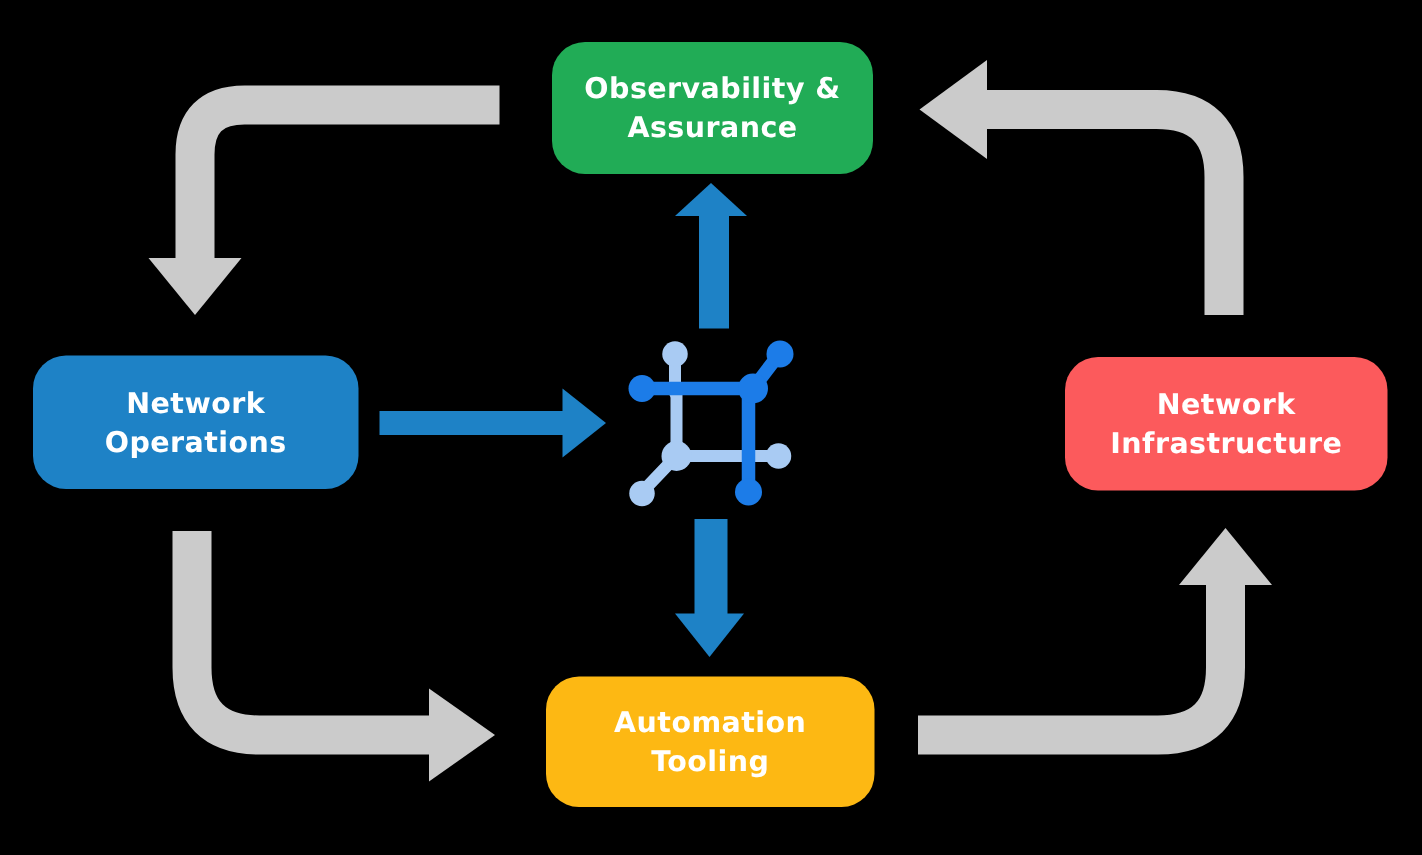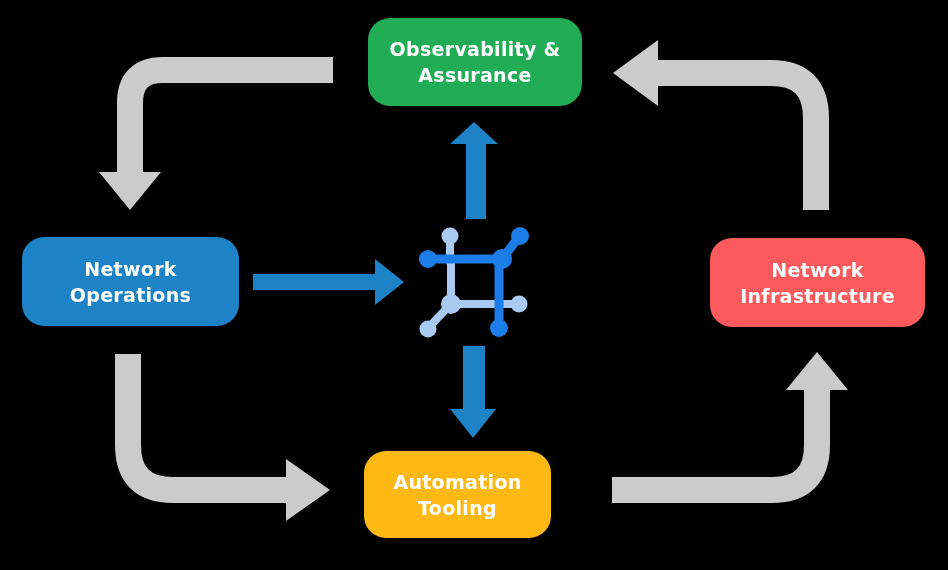--- a/index.html
+++ b/index.html
@@ -27,24 +27,24 @@
     text-align: center;
     border-radius: 22px;
     color: #ffffff;
     font-size: 19px;
     line-height: 26px;
     font-weight: bold;
     letter-spacing: 0.3px;
     white-space: pre-line;
     z-index: 2;
   }
-  .node-observability { left: 368px; top: 18px;  width: 214px; height: 88px; background: #21AC56; }
+  .node-observability { left: 368px; top: 28px;  width: 214px; height: 88px; background: #21AC56; }
   .node-operations    { left: 22px;  top: 237px; width: 217px; height: 89px; background: #1E82C6; }
   .node-infrastructure{ left: 710px; top: 238px; width: 215px; height: 89px; background: #FC5A5C; }
-  .node-automation    { left: 364px; top: 451px; width: 187px; height: 87px; background: #FDB813; }
+  .node-automation    { left: 364px; top: 451px; width: 219px; height: 87px; background: #FDB813; }
 </style>
 </head>
 <body>
 
 <div class="canvas">
 
   <svg class="layer" width="948" height="570" viewBox="0 0 948 570">
 
     <g>
       <path d="M 333 70 L 163 70 Q 130 70 130 103 L 130 174" fill="none" stroke="#CBCBCB" stroke-width="26"></path>

